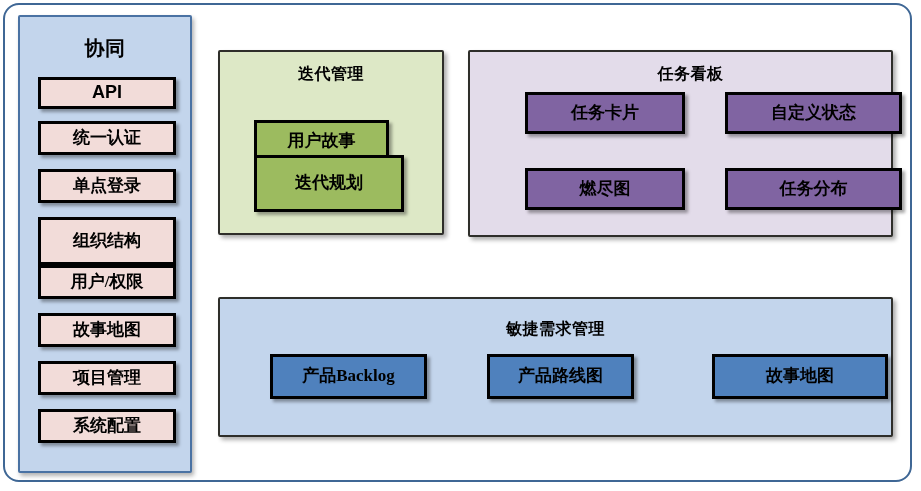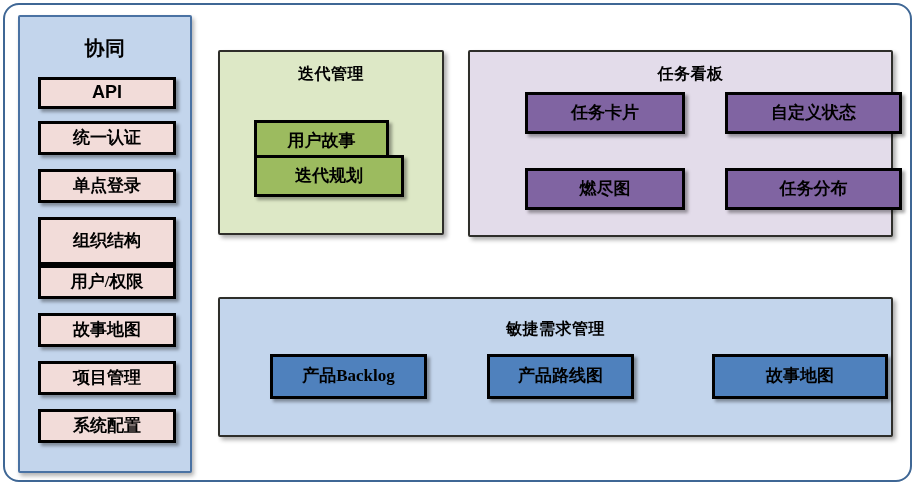--- a/index.html
+++ b/index.html
@@ -195,21 +195,21 @@
     </div>
   </div>
 
   <div class="panel panel-iteration">
     <div class="panel-title">迭代管理</div>
 
     <div class="box box-green" style="left:34px; top:32px; width:135px; height:42px;margin-top:36px;">
       <span>用户故事</span>
     </div>
 
-    <div class="box box-green" style="left:34px; top:103px; width:150px; height:42px;">
+    <div class="box box-green" style="left:34px; top:103px; width:150px; height:57px;">
       <span>迭代规划</span>
     </div>
   </div>
 
   <div class="panel panel-taskboard">
     <div class="panel-title">任务看板</div>
 
     <div class="box box-purple" style="left:23px; top:40px; width:160px; height:42px;">
       <span>任务卡片</span>
     </div>

